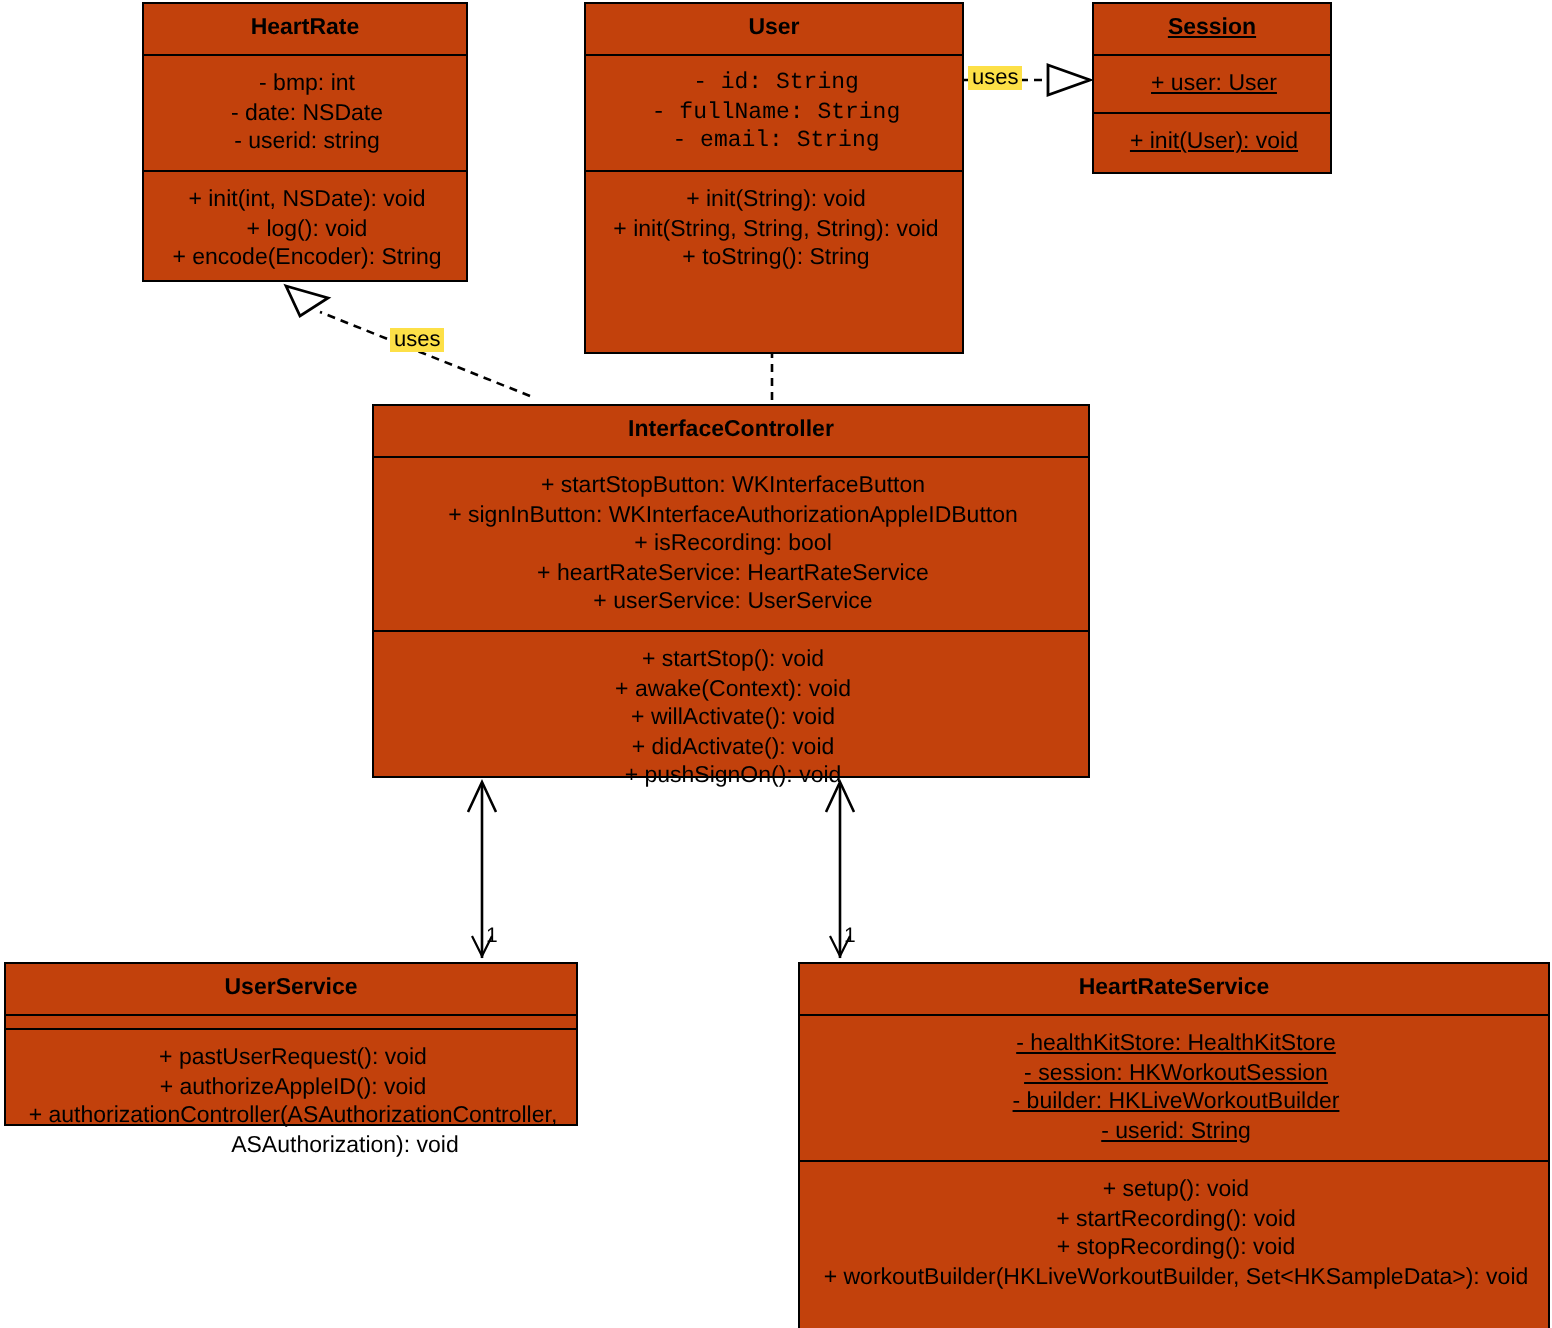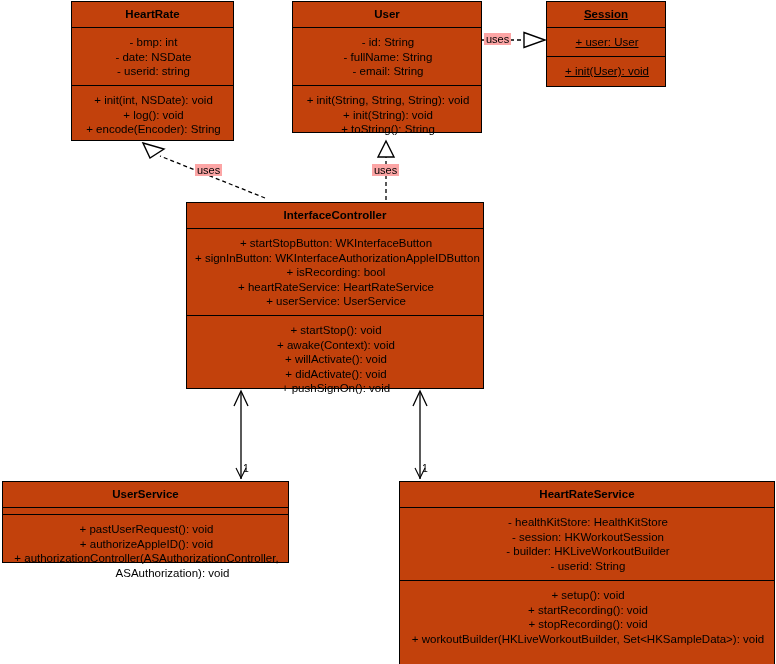--- a/index.html
+++ b/index.html
@@ -68,21 +68,21 @@
     top: 0;
     width: 776px;
     height: 664px;
     z-index: 1;
     pointer-events: none;
   }
   .edge-label {
     position: absolute;
     font-size: 11px;
     line-height: 12px;
-    background: #fca5a5;
+    background: #fde047;
     padding: 0 2px;
     z-index: 2;
     white-space: nowrap;
   }
   .mult-label {
     position: absolute;
     font-size: 10.5px;
     line-height: 11px;
     z-index: 2;
     white-space: nowrap;
@@ -140,45 +140,45 @@
       <div class="uml-member">- date: NSDate</div>
       <div class="uml-member">- userid: string</div>
     </div>
     <div class="uml-compartment">
       <div class="uml-member">+ init(int, NSDate): void</div>
       <div class="uml-member">+ log(): void</div>
       <div class="uml-member">+ encode(Encoder): String</div>
     </div>
   </div>
 
-  <div class="uml-class" style="left:292px; top:1px; width:190px; height:132px;">
+  <div class="uml-class" style="left:292px; top:1px; width:190px; height:176px;">
     <div class="uml-title">User</div>
-    <div class="uml-compartment divider" style="height:58px;">
+    <div class="uml-compartment divider" style="height:58px;font-family:Liberation Mono, monospace;">
       <div class="uml-member">- id: String</div>
       <div class="uml-member">- fullName: String</div>
       <div class="uml-member">- email: String</div>
     </div>
     <div class="uml-compartment">
+      <div class="uml-member">+ init(String): void</div>
       <div class="uml-member">+ init(String, String, String): void</div>
-      <div class="uml-member">+ init(String): void</div>
       <div class="uml-member">+ toString(): String</div>
     </div>
   </div>
 
   <div class="uml-class" style="left:546px; top:1px; width:120px; height:86px;text-decoration:underline;">
     <div class="uml-title">Session</div>
     <div class="uml-compartment divider" style="height:29px;">
       <div class="uml-member">+ user: User</div>
     </div>
     <div class="uml-compartment">
       <div class="uml-member">+ init(User): void</div>
     </div>
   </div>
 
-  <div class="uml-class" style="left:186px; top:202px; width:298px; height:187px;">
+  <div class="uml-class" style="left:186px; top:202px; width:359px; height:187px;">
     <div class="uml-title">InterfaceController</div>
     <div class="uml-compartment divider" style="height:87px;">
       <div class="uml-member">+ startStopButton: WKInterfaceButton</div>
       <div class="uml-member">+ signInButton: WKInterfaceAuthorizationAppleIDButton</div>
       <div class="uml-member">+ isRecording: bool</div>
       <div class="uml-member">+ heartRateService: HeartRateService</div>
       <div class="uml-member">+ userService: UserService</div>
     </div>
     <div class="uml-compartment">
       <div class="uml-member">+ startStop(): void</div>
@@ -197,21 +197,21 @@
       <div class="uml-member">+ authorizeAppleID(): void</div>
       <div class="uml-member wrap">
         <span>+ authorizationController(ASAuthorizationController,</span>
         <span class="cont">ASAuthorization): void</span>
       </div>
     </div>
   </div>
 
   <div class="uml-class" style="left:399px; top:481px; width:376px; height:186px;">
     <div class="uml-title">HeartRateService</div>
-    <div class="uml-compartment divider" style="height:73px;">
+    <div class="uml-compartment divider" style="height:73px;text-decoration:underline;">
       <div class="uml-member">- healthKitStore: HealthKitStore</div>
       <div class="uml-member">- session: HKWorkoutSession</div>
       <div class="uml-member">- builder: HKLiveWorkoutBuilder</div>
       <div class="uml-member">- userid: String</div>
     </div>
     <div class="uml-compartment">
       <div class="uml-member">+ setup(): void</div>
       <div class="uml-member">+ startRecording(): void</div>
       <div class="uml-member">+ stopRecording(): void</div>
       <div class="uml-member">+ workoutBuilder(HKLiveWorkoutBuilder, Set&lt;HKSampleData&gt;): void</div>

